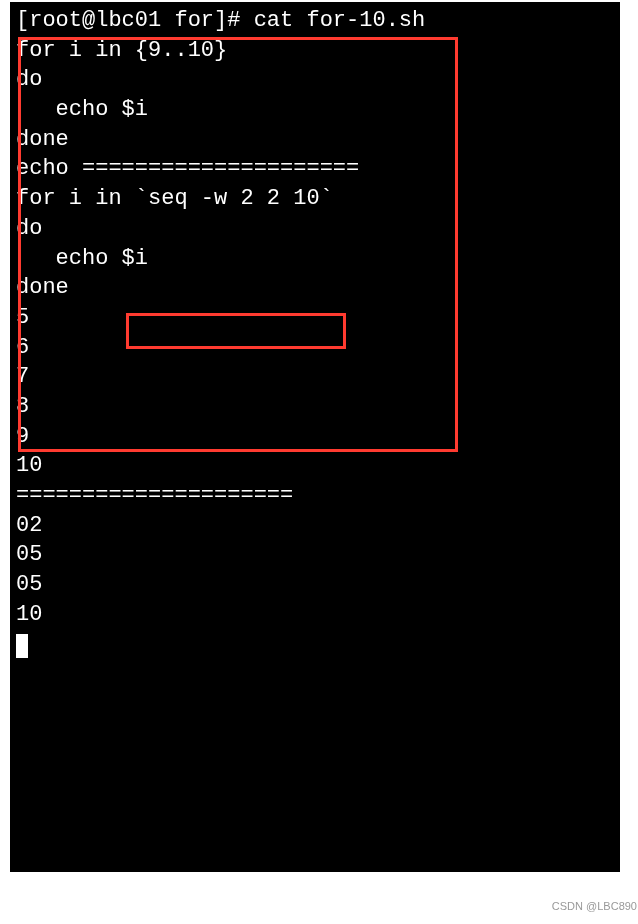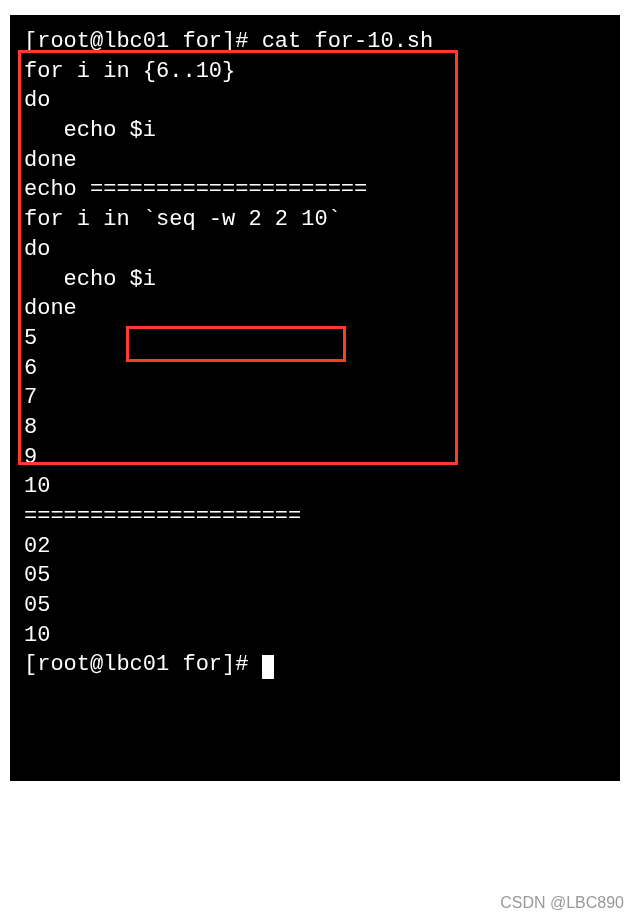--- a/index.html
+++ b/index.html
@@ -11,23 +11,23 @@
       background: #fff;
       width: 638px;
       height: 924px;
       font-family: 'Courier New', monospace;
       position: relative;
     }
     .terminal {
       background: #000;
       color: #fff;
       width: 610px;
-      height: 766px;
-      margin: 15px 0 0 10px;
-      padding: 12px;
+      height: 870px;
+      margin: 2px 0 0 10px;
+      padding: 4px;
       font-size: 22px;
       line-height: 1.35;
       font-weight: 500;
       overflow: hidden;
       position: relative;
     }
     .line {
       white-space: pre;
       padding-left: 2px;
     }
@@ -52,33 +52,33 @@
     .cursor {
       display: inline-block;
       background: #fff;
       width: 12px;
       height: 24px;
       vertical-align: text-bottom;
       margin-bottom: -2px;
     }
     .watermark {
       position: absolute;
-      right: 14px;
+      right: 1px;
       bottom: 12px;
       font-family: Arial, sans-serif;
-      font-size: 16px;
+      font-size: 11px;
       color: #999;
     }
   </style>
 </head>
 <body>
 
 <div class="terminal">
   <div class="line">[root@lbc01 for]# cat for-10.sh</div>
-  <div class="line">for i in {6..10}</div>
+  <div class="line">for i in {9..10}</div>
   <div class="line">do</div>
   <div class="line">   echo $i</div>
   <div class="line">done</div>
   <div class="line"></div>
   <div class="line">echo =====================</div>
   <div class="line"></div>
   <div class="line">for i in `seq -w 2 2 10`</div>
   <div class="line">do</div>
   <div class="line">   echo $i</div>
   <div class="line">done</div>
@@ -86,19 +86,19 @@
   <div class="line">6</div>
   <div class="line">7</div>
   <div class="line">8</div>
   <div class="line">9</div>
   <div class="line">10</div>
   <div class="line">=====================</div>
   <div class="line">02</div>
   <div class="line">05</div>
   <div class="line">05</div>
   <div class="line">10</div>
-  <div class="line"><span>[root@lbc01 for]# </span><span class="cursor"></span></div>
+  <div class="line"><span class="cursor"></span></div>
 
   <div class="highlight-box-1"></div>
   <div class="highlight-box-2"></div>
 </div>
 
 <div class="watermark">CSDN @LBC890</div>
 
 </body></html>

